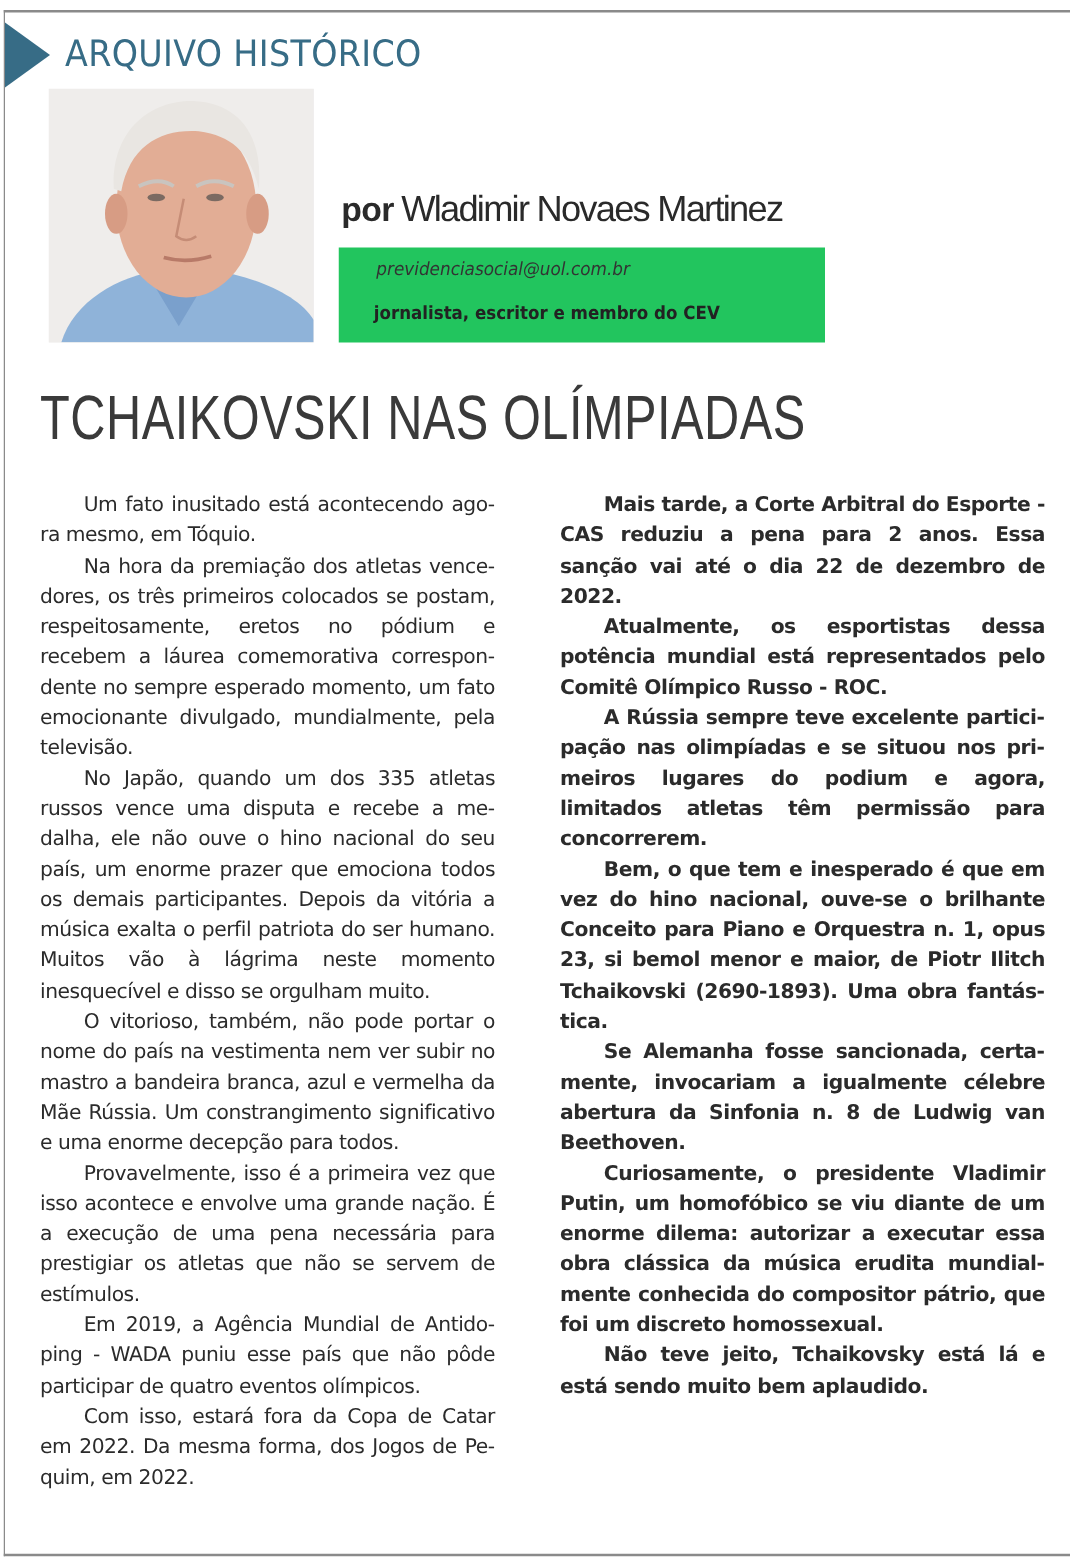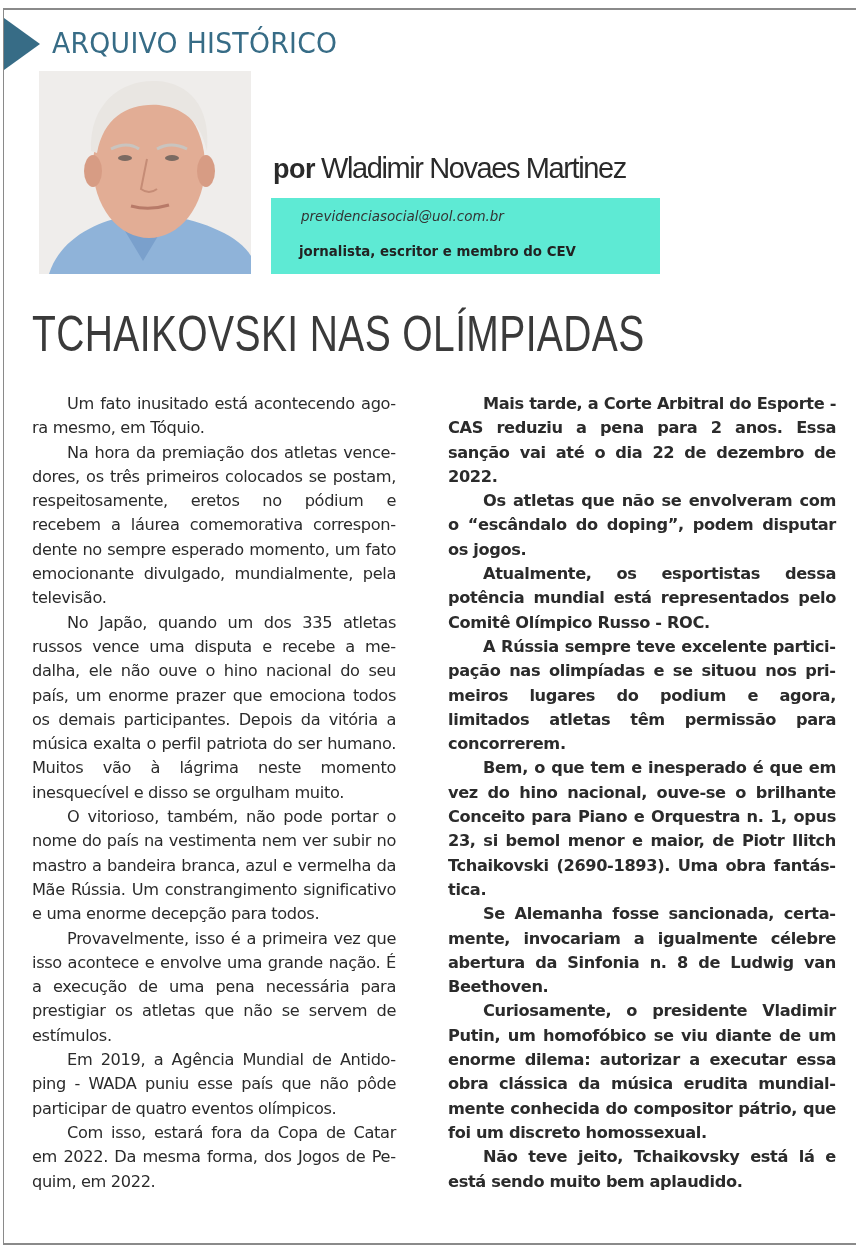--- a/index.html
+++ b/index.html
@@ -30,21 +30,21 @@
 
   .byline {
     position: absolute; left: 273px; top: 152px; white-space: nowrap;
     font-family: Liberation Sans, sans-serif; color: #2a2a2a;
   }
   .byline .por { font-size: 27px; font-weight: bold; letter-spacing: -0.5px; }
   .byline .name { font-size: 29px; letter-spacing: -1.4px; margin-left: 6px; }
 
   .author-box {
     position: absolute; left: 271px; top: 198px; width: 389px; height: 76px;
-    background: #5eead4;
+    background: #22c55e;
   }
   .author-box .email {
     position: absolute; left: 30px; top: 10px; font-style: italic; font-size: 14.5px; color: #333;
     font-family: "DejaVu Sans", sans-serif; transform: scaleX(0.93); transform-origin: left;
   }
   .author-box .role {
     position: absolute; left: 28px; top: 45px; font-weight: bold; font-size: 14.5px; color: #222;
     font-family: "DejaVu Sans", sans-serif; transform: scaleX(0.92); transform-origin: left;
   }
 
@@ -115,20 +115,19 @@
   <p>Na hora da premiação dos atletas vence­dores, os três primeiros colocados se pos­tam, respeitosamente, eretos no pódium e recebem a láurea comemorativa correspon­dente no sempre esperado momento, um fato emocionante divulgado, mundialmen­te, pela televisão.</p>
   <p>No Japão, quando um dos 335 atletas russos vence uma disputa e recebe a me­dalha, ele não ouve o hino nacional do seu país, um enorme prazer que emociona todos os demais participantes. Depois da vitória a música exalta o perfil patriota do ser huma­no. Muitos vão à lágrima neste momento inesquecível e disso se orgulham muito.</p>
   <p>O vitorioso, também, não pode portar o nome do país na vestimenta nem ver subir no mastro a bandeira branca, azul e verme­lha da Mãe Rússia. Um constrangimento significativo e uma enorme decepção para todos.</p>
   <p>Provavelmente, isso é a primeira vez que isso acontece e envolve uma grande nação. É a execução de uma pena necessária para prestigiar os atletas que não se servem de estímulos.</p>
   <p>Em 2019, a Agência Mundial de Antido­ping - WADA puniu esse país que não pôde participar de quatro eventos olímpicos.</p>
   <p>Com isso, estará fora da Copa de Catar em 2022. Da mesma forma, dos Jogos de Pe­quim, em 2022.</p>
 </div>
 
 <div class="col right">
   <p>Mais tarde, a Corte Arbitral do Esporte - CAS reduziu a pena para 2 anos. Essa sanção vai até o dia 22 de dezembro de 2022.</p>
-  <p>Os atletas que não se envolveram com o “escândalo do doping”, podem disputar os jogos.</p>
   <p>Atualmente, os esportistas dessa potên­cia mundial está representados pelo Comi­tê Olímpico Russo - ROC.</p>
   <p>A Rússia sempre teve excelente partici­pação nas olimpíadas e se situou nos pri­meiros lugares do podium e agora, limitados atletas têm permissão para concorrerem.</p>
   <p>Bem, o que tem e inesperado é que em vez do hino nacional, ouve-se o brilhante Conceito para Piano e Orquestra n. 1, opus 23, si bemol menor e maior, de Piotr Ilitch Tchaikovski (2690-1893). Uma obra fantás­tica.</p>
   <p>Se Alemanha fosse sancionada, certa­mente, invocariam a igualmente célebre abertura da Sinfonia n. 8 de Ludwig van Beethoven.</p>
   <p>Curiosamente, o presidente Vladimir Putin, um homofóbico se viu diante de um enorme dilema: autorizar a executar essa obra clássica da música erudita mundial­mente conhecida do compositor pátrio, que foi um discreto homossexual.</p>
   <p>Não teve jeito, Tchaikovsky está lá e está sendo muito bem aplaudido.</p>
 </div>
 
 </body></html>

